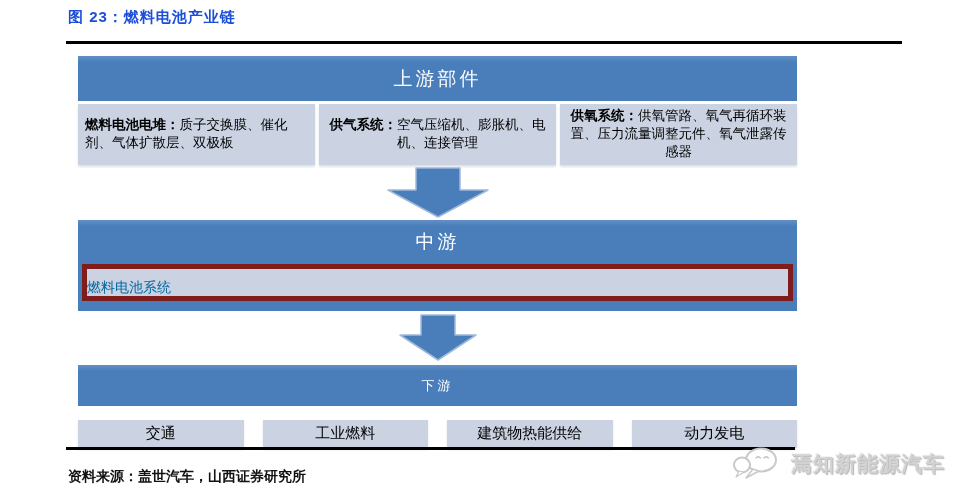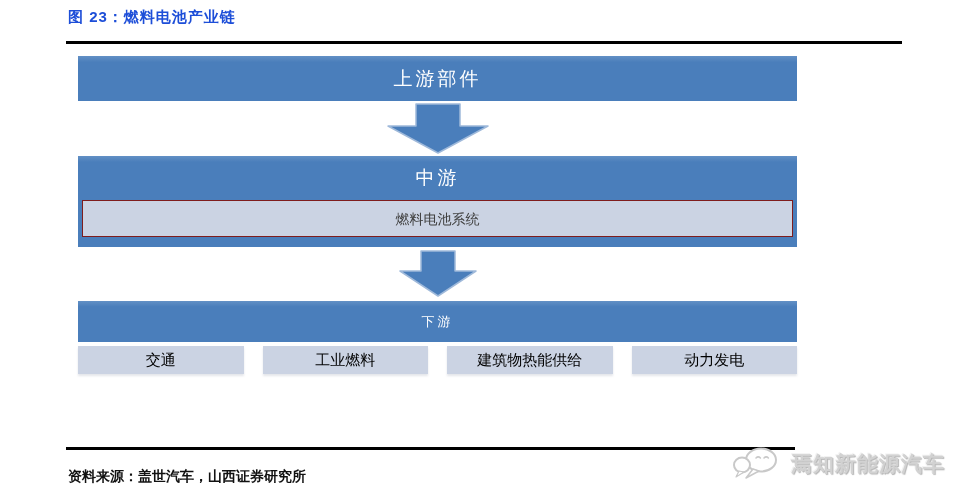--- a/index.html
+++ b/index.html
@@ -43,25 +43,25 @@
   .cell-align-center{text-align:center;}
   .cell-label{font-weight:bold;}
 
   .arrow-wrap{display:flex;justify-content:center;}
   .arrow-wrap-1{margin:2px 0 1px 0;}
   .arrow-wrap-2{margin:3px 0 3px 0;}
 
   .sec-mid{background:var(--header-blue);padding-bottom:10px;}
   .mid-inner{
     margin:1px 4px 0 4px;height:37px;line-height:37px;
-    background:var(--cell-light);text-align:center;font-size:14px;color:#404040;
-    border:1px solid #7f1d1d;
+    background:var(--cell-light);font-size:14px;color:#0369a1;
+    border:5px solid #7f1d1d;
   }
 
-  .cells-4{margin-top:4px;gap:19px;height:28px;}
+  .cells-4{margin-top:14px;gap:19px;height:28px;}
   .cells-4 .cell{
     flex:1;background:var(--cell-light);
     display:flex;align-items:center;justify-content:center;
     font-size:15px;color:#000;
     box-shadow:0 2px 2px rgba(120,130,150,0.2);
   }
 
   .source-line{position:absolute;left:68px;top:468px;font-size:14px;color:#111;text-align:center;}
   .source-label{font-weight:bold;}
   .source-text{font-weight:bold;}
@@ -78,20 +78,31 @@
 
 <div class="page">
 
   <div class="fig-title">图 23：燃料电池产业链</div>
 
   <div class="rule rule-top"></div>
 
   <div class="diagram">
 
     <div class="sec-header sec-header-top">上游部件</div>
+    <div class="cells cells-3">
+      <div class="cell cell-align-left">
+        <div><span class="cell-label">燃料电池电堆：</span><span>质子交换膜、催化剂、气体扩散层、双极板</span></div>
+      </div>
+      <div class="cell cell-align-center">
+        <div><span class="cell-label">供气系统：</span><span>空气压缩机、膨胀机、电机、连接管理</span></div>
+      </div>
+      <div class="cell cell-align-center">
+        <div><span class="cell-label">供氧系统：</span><span>供氧管路、氧气再循环装置、压力流量调整元件、氧气泄露传感器</span></div>
+      </div>
+    </div>
 
     <div class="arrow-wrap arrow-wrap-1">
       <svg width="104" height="52" viewBox="0 0 104 52">
         <polygon points="30,1 74,1 74,23 102,23 52,50 2,23 30,23" fill="var(--arrow-blue)" stroke="var(--arrow-edge)" stroke-width="1.5" stroke-linejoin="round"></polygon>
       </svg>
     </div>
 
     <div class="sec-mid">
       <div class="sec-header sec-header-mid">中游</div>
       <div class="mid-inner">燃料电池系统</div>

